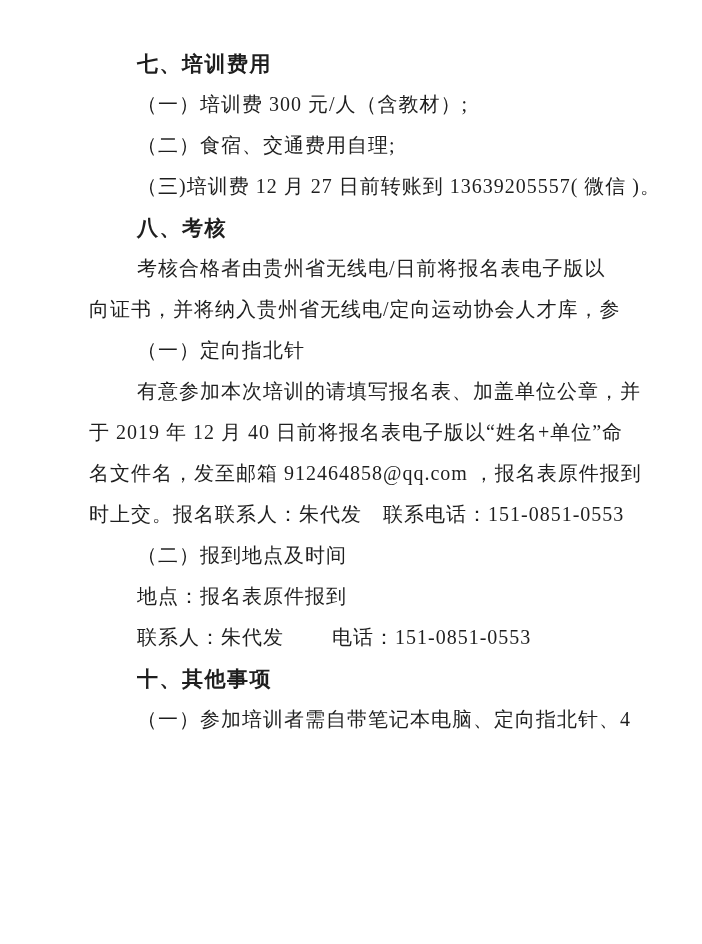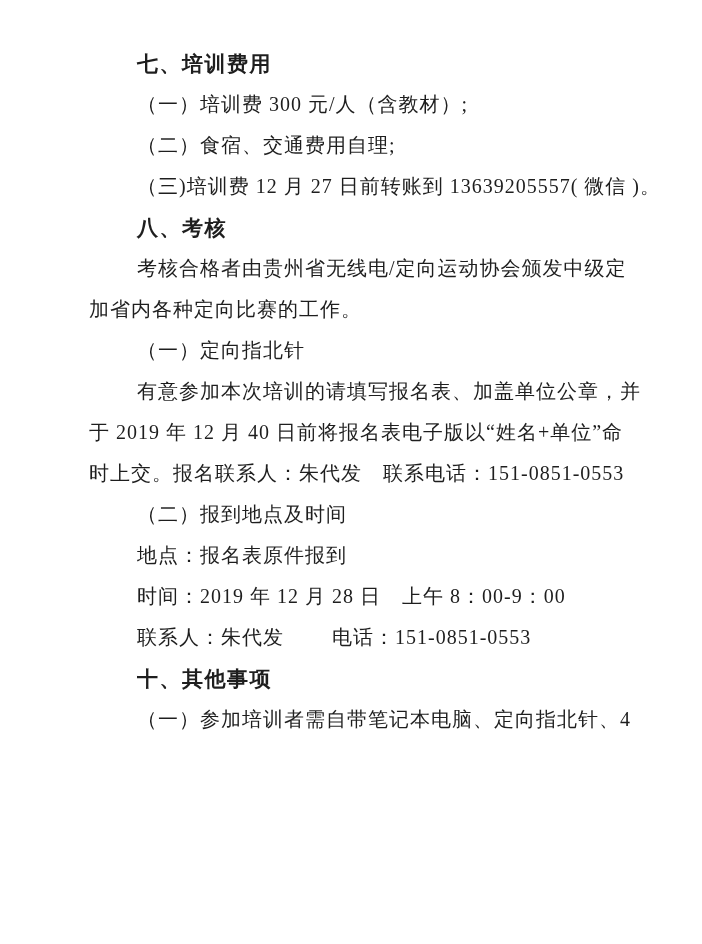--- a/index.html
+++ b/index.html
@@ -57,27 +57,27 @@
 </head>
 <body>
 
 <div class="page">
   <div class="content">
       <div class="line heading">七、培训费用</div>
       <div class="line indent">（一）培训费 300 元/人（含教材）;</div>
       <div class="line indent">（二）食宿、交通费用自理;</div>
       <div class="line indent">（三)培训费 12 月 27 日前转账到 13639205557( 微信 )。</div>
       <div class="line heading">八、考核</div>
-      <div class="line indent">考核合格者由贵州省无线电/定向运动协会颁发中级定</div>
-      <div class="line flush">加省内各种定向比赛的工作。</div>
+      <div class="line indent">考核合格者由贵州省无线电/日前将报名表电子版以</div>
+      <div class="line flush">向证书，并将纳入贵州省无线电/定向运动协会人才库，参</div>
       <div class="line indent">（一）定向指北针</div>
       <div class="line indent">有意参加本次培训的请填写报名表、加盖单位公章，并</div>
       <div class="line flush">于 2019 年 12 月 40 日前将报名表电子版以“姓名+单位”命</div>
+      <div class="line flush">名文件名，发至邮箱 912464858@qq.com ，报名表原件报到</div>
       <div class="line flush">时上交。报名联系人：朱代发　联系电话：151-0851-0553</div>
       <div class="line indent">（二）报到地点及时间</div>
       <div class="line indent">地点：报名表原件报到</div>
-      <div class="line indent">时间：2019 年 12 月 28 日　上午 8：00-9：00</div>
       <div class="line indent">联系人：朱代发　　 电话：151-0851-0553</div>
       <div class="line heading">十、其他事项</div>
       <div class="line indent">（一）参加培训者需自带笔记本电脑、定向指北针、4</div>
     </div>
   <div class="page-number">3</div>
 </div>
 
 </body></html>

